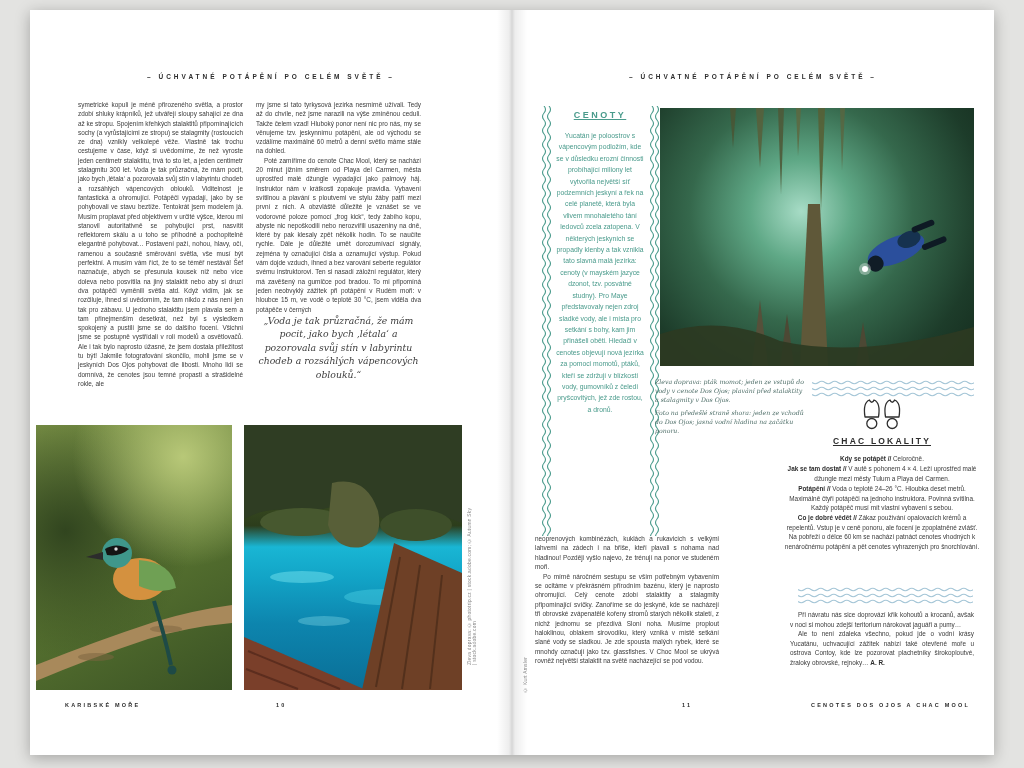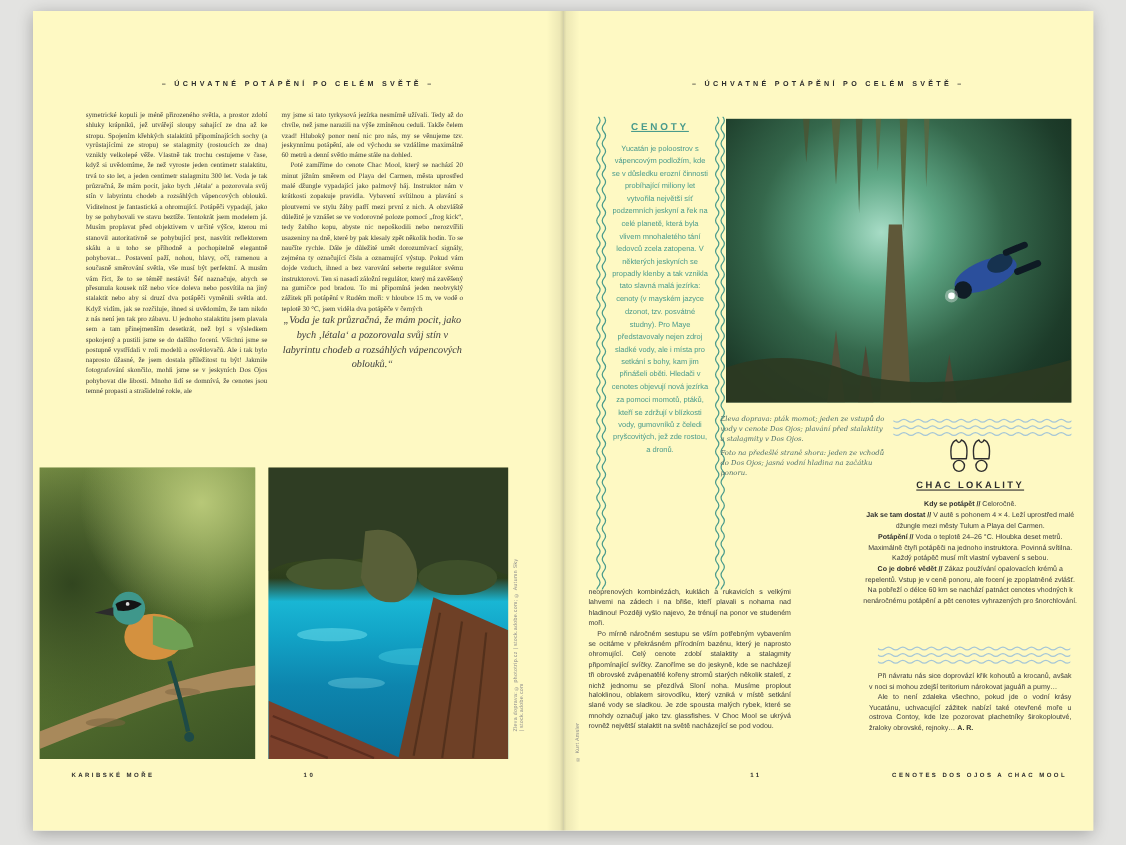--- a/index.html
+++ b/index.html
@@ -1,31 +1,31 @@
 <!DOCTYPE html>
 <html><head>
 <meta charset="utf-8">
 <style>
   html,body{margin:0;padding:0;width:1024px;height:768px;overflow:hidden;
     background:#e3e3e1;font-family:"Liberation Sans",sans-serif;}
   .spread{position:absolute;left:30px;top:10px;width:964px;height:745px;
     box-shadow:0 3px 14px rgba(0,0,0,.28);}
-  .page{position:absolute;top:0;height:745px;background:#fef9c3;}
+  .page{position:absolute;top:0;height:745px;background:#ffffff;}
   .page.left{left:0;width:482px;}
   .page.right{left:482px;width:482px;}
   .gutter{position:absolute;left:467px;top:0;width:30px;height:745px;z-index:6;pointer-events:none;
     background:linear-gradient(to right,rgba(0,0,0,0),rgba(0,0,0,.07) 40%,rgba(0,0,0,.16) 50%,rgba(0,0,0,.07) 60%,rgba(0,0,0,0));}
 
   .running-header{position:absolute;top:63px;left:0;width:100%;text-align:center;
     font-size:6.5px;font-weight:700;letter-spacing:3px;color:#2c2c2c;}
 
   
   .bodycol{position:absolute;top:90px;width:165px;font-size:6.4px;line-height:9.3px;
     color:#3a3a3a;text-align:justify;}
-  .bodycol p{margin:0;font-family:Liberation Serif, serif;}
+  .bodycol p{margin:0;}
   .col1{left:48px;}
   .col2{left:226px;}
   .indent{text-indent:8px;}
 
   .pull-quote{margin-top:14px;font-family:"DejaVu Serif",serif;font-style:italic;
     font-size:9.3px;line-height:13.5px;text-align:center;color:#3c3c3c;text-indent:0;}
 
   
   .photo{position:absolute;overflow:hidden;}
   .photo svg{position:absolute;left:0;top:0;width:100%;height:100%;}

